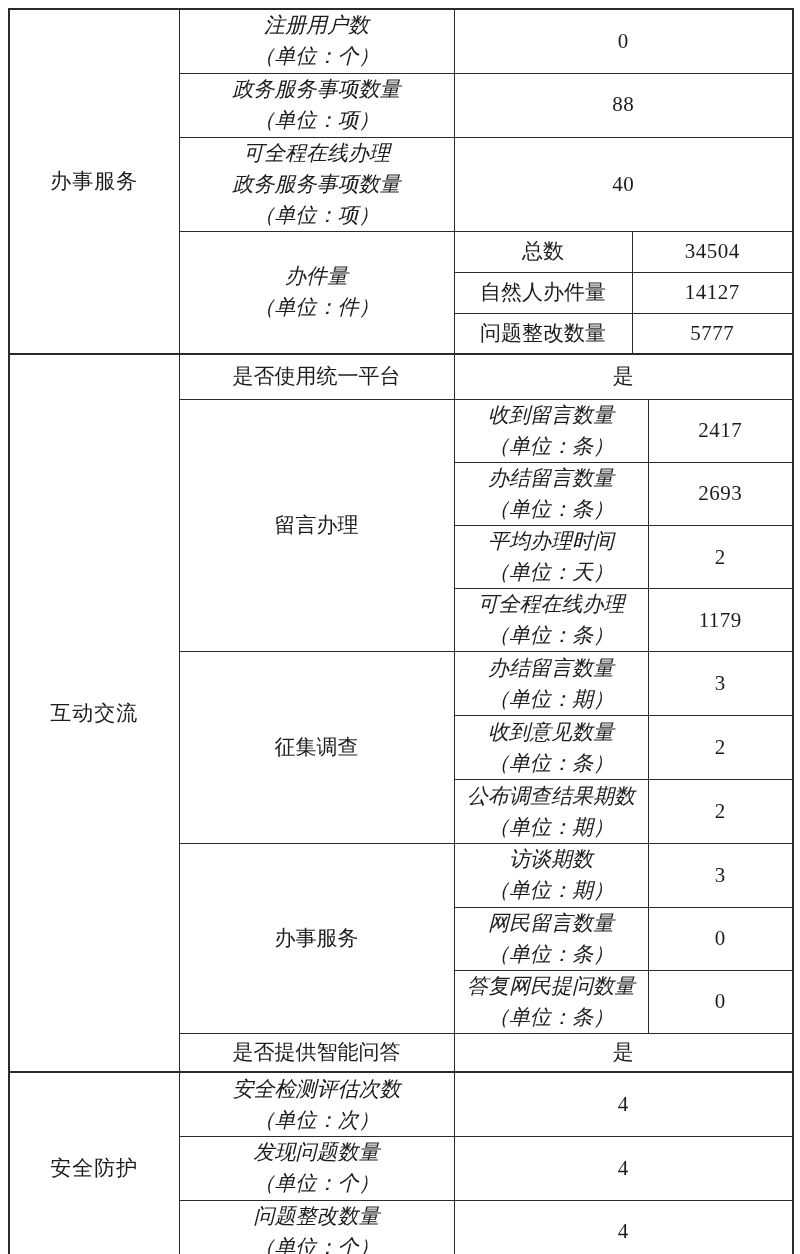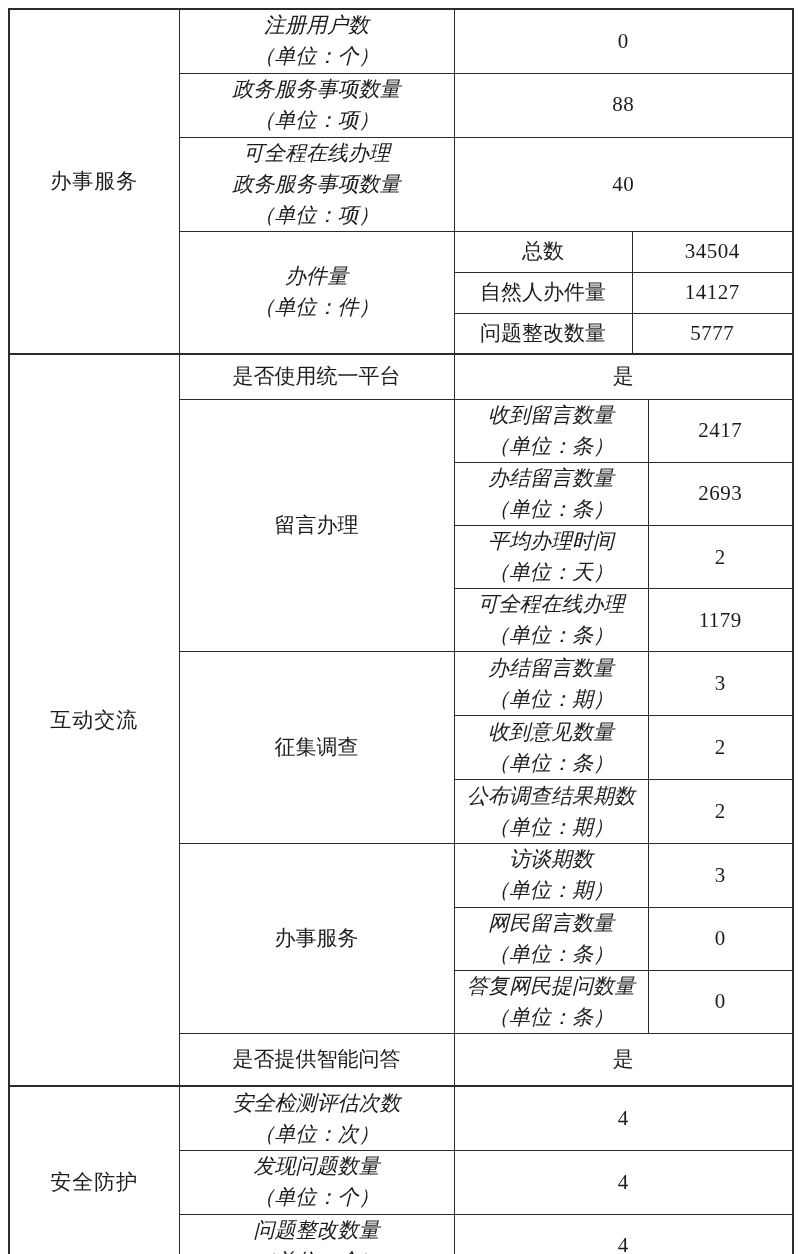--- a/index.html
+++ b/index.html
@@ -179,21 +179,21 @@
         </td>
         <td class="num">0</td>
       </tr>
       <tr style="height:62px">
         <td colspan="2">
           <span class="cell-line">答复网民提问数量</span>
           <span class="cell-line">（单位：条）</span>
         </td>
         <td class="num">0</td>
       </tr>
-      <tr style="height:53px">
+      <tr style="height:39px">
         <td>是否提供智能问答</td>
         <td colspan="3">是</td>
       </tr>
 
       <tr class="section-start" style="height:64px">
         <td rowspan="3" class="cat">安全防护</td>
         <td>
           <span class="cell-line">安全检测评估次数</span>
           <span class="cell-line">（单位：次）</span>
         </td>

